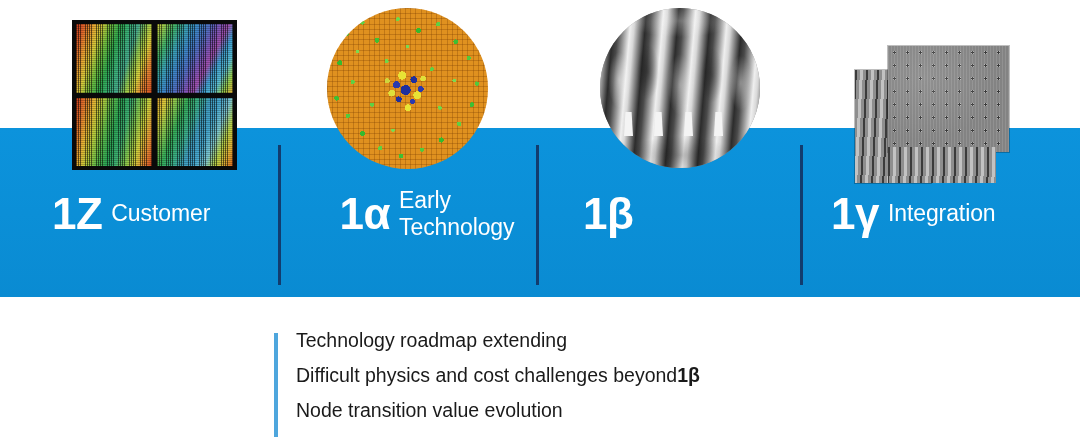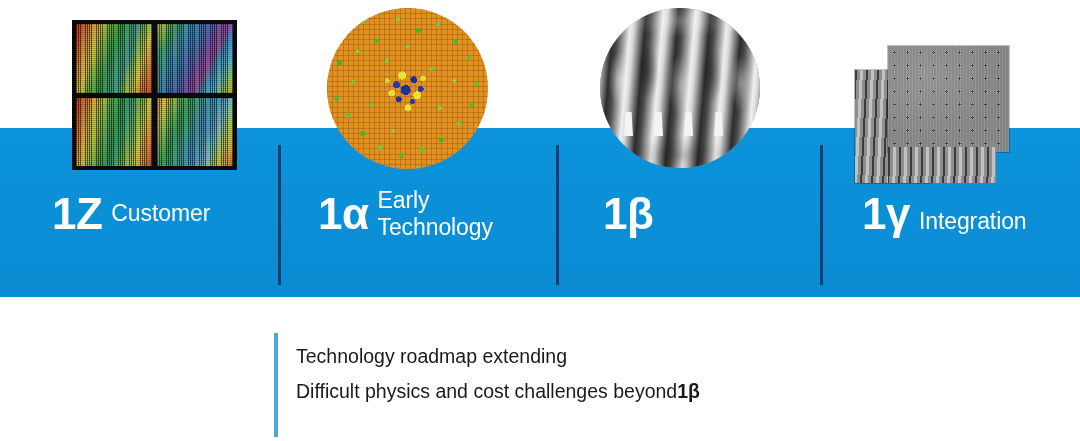--- a/index.html
+++ b/index.html
@@ -44,21 +44,21 @@
     display: flex;
   }
   .node-col {
     position: relative;
     flex: 0 0 auto;
     height: 169px;
     display: flex;
     align-items: center;
   }
   .node-col.c0 { width: 278px; }
-  .node-col.c1 { width: 278px; }
+  .node-col.c1 { width: 258px; justify-content: center; }
   .node-col.c2 { width: 264px; }
   .node-col.c3 { width: 280px; }
 
   .divider {
     position: absolute;
     left: 0;
     top: 17px;
     width: 3px;
     height: 140px;
     background: #123c6e;
@@ -66,21 +66,21 @@
 
   .node-label {
     display: flex;
     align-items: center;
     color: #ffffff;
     white-space: nowrap;
   }
   .node-col.c0 .node-label { margin-left: 52px; }
   .node-col.c1 .node-label { margin-left: 40px; }
   .node-col.c2 .node-label { margin-left: 47px; }
-  .node-col.c3 .node-label { margin-left: 42px; align-items: flex-end; }
+  .node-col.c3 .node-label { margin-left: 31px; }
 
   .node-code {
     font-size: 44px;
     font-weight: bold;
     line-height: 1;
     letter-spacing: -0.5px;
     margin-right: 9px;
     position: relative;
     top: 1px;
   }
@@ -348,21 +348,21 @@
     margin: 0;
     padding: 0 0 0 22px;
     list-style: none;
   }
   .bullet-item {
     font-size: 19.5px;
     color: #1a1a1a;
     line-height: 1;
     height: 35px;
     display: flex;
-    align-items: flex-end;
+    align-items: flex-start;
     white-space: nowrap;
   }
   .bullet-item b { font-weight: bold; }
 </style>
 </head>
 <body>
 
 <div id="slide">
 
   <div class="blue-band"></div>
@@ -456,16 +456,20 @@
     <div class="bullet-bar"></div>
     <ul class="bullet-list">
       <li class="bullet-item">
         <span>Technology roadmap extending</span>
           <b></b>
       </li>
       <li class="bullet-item">
         <span>Difficult physics and cost challenges beyond </span>
           <b>1β</b>
       </li>
+      <li class="bullet-item">
+        <span>Node transition value evolution</span>
+          <b></b>
+      </li>
     </ul>
   </div>
 
 </div>
 
 </body></html>

